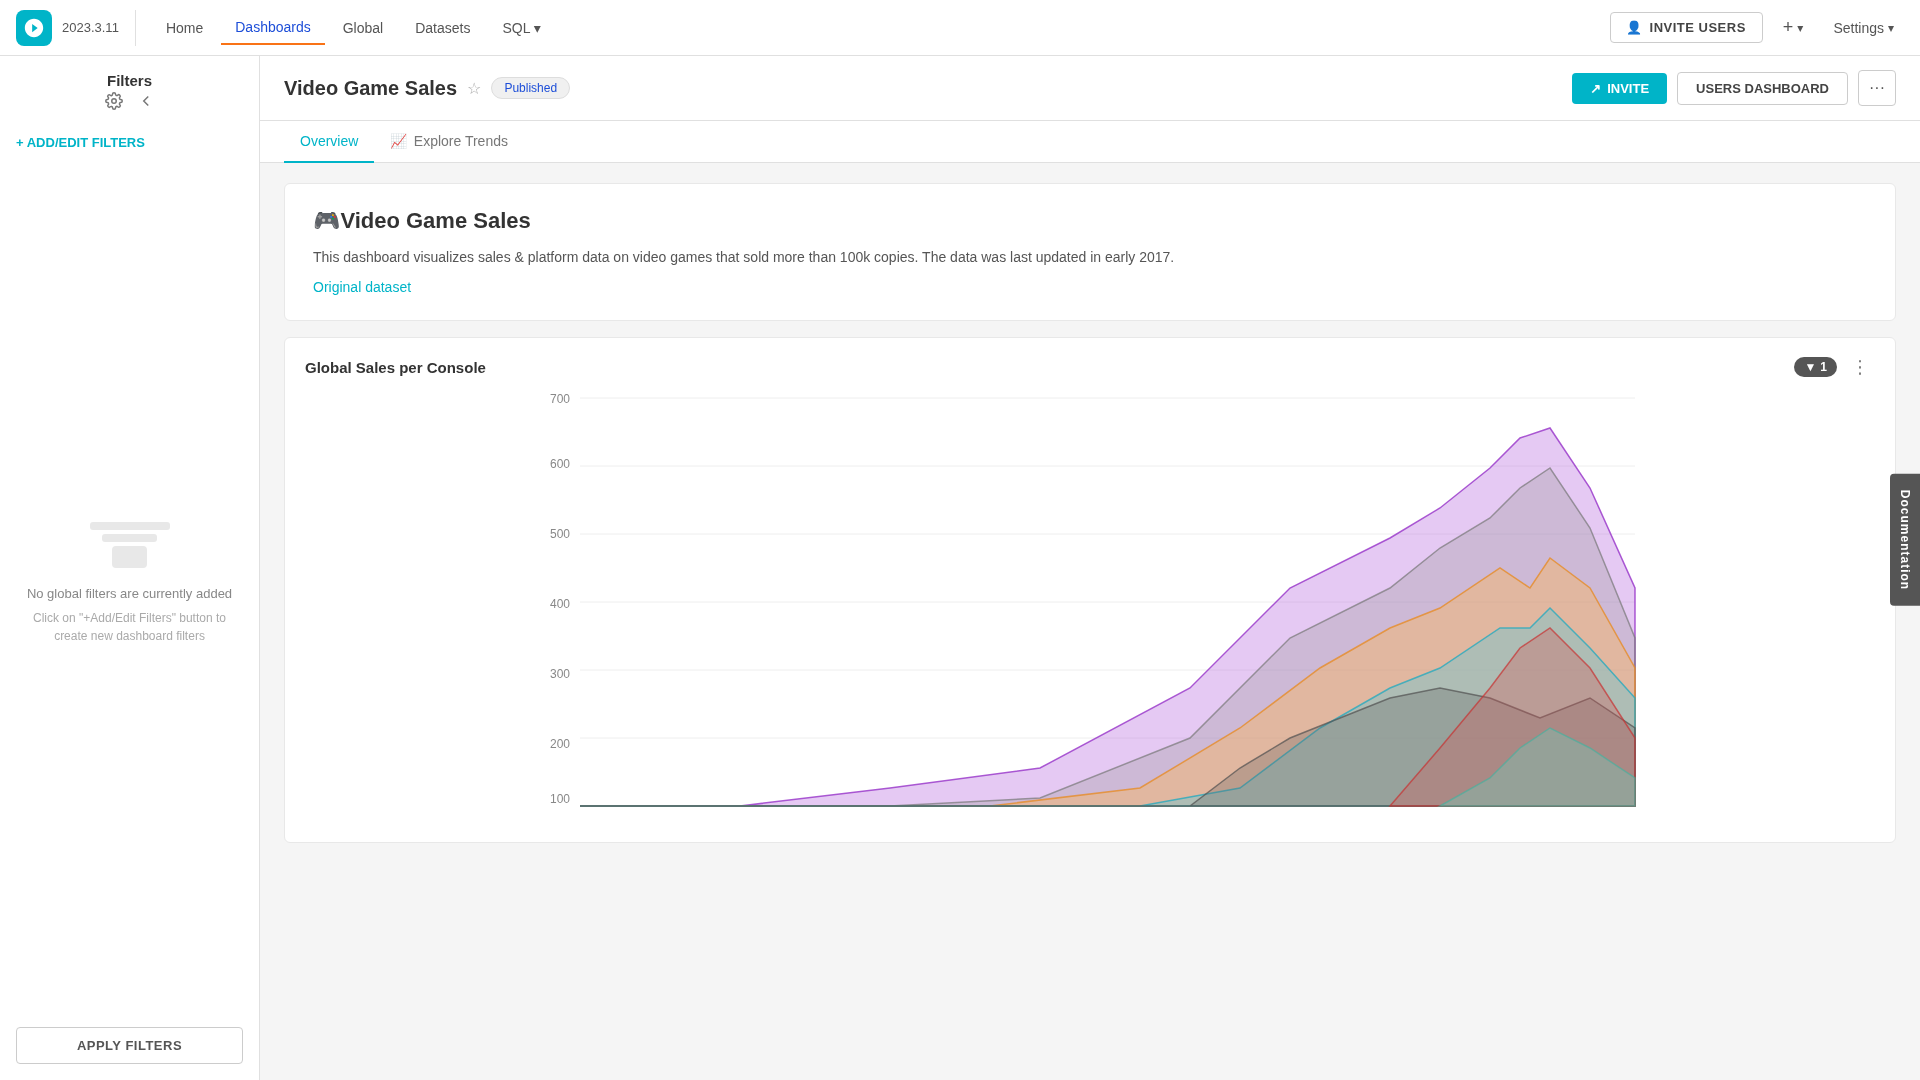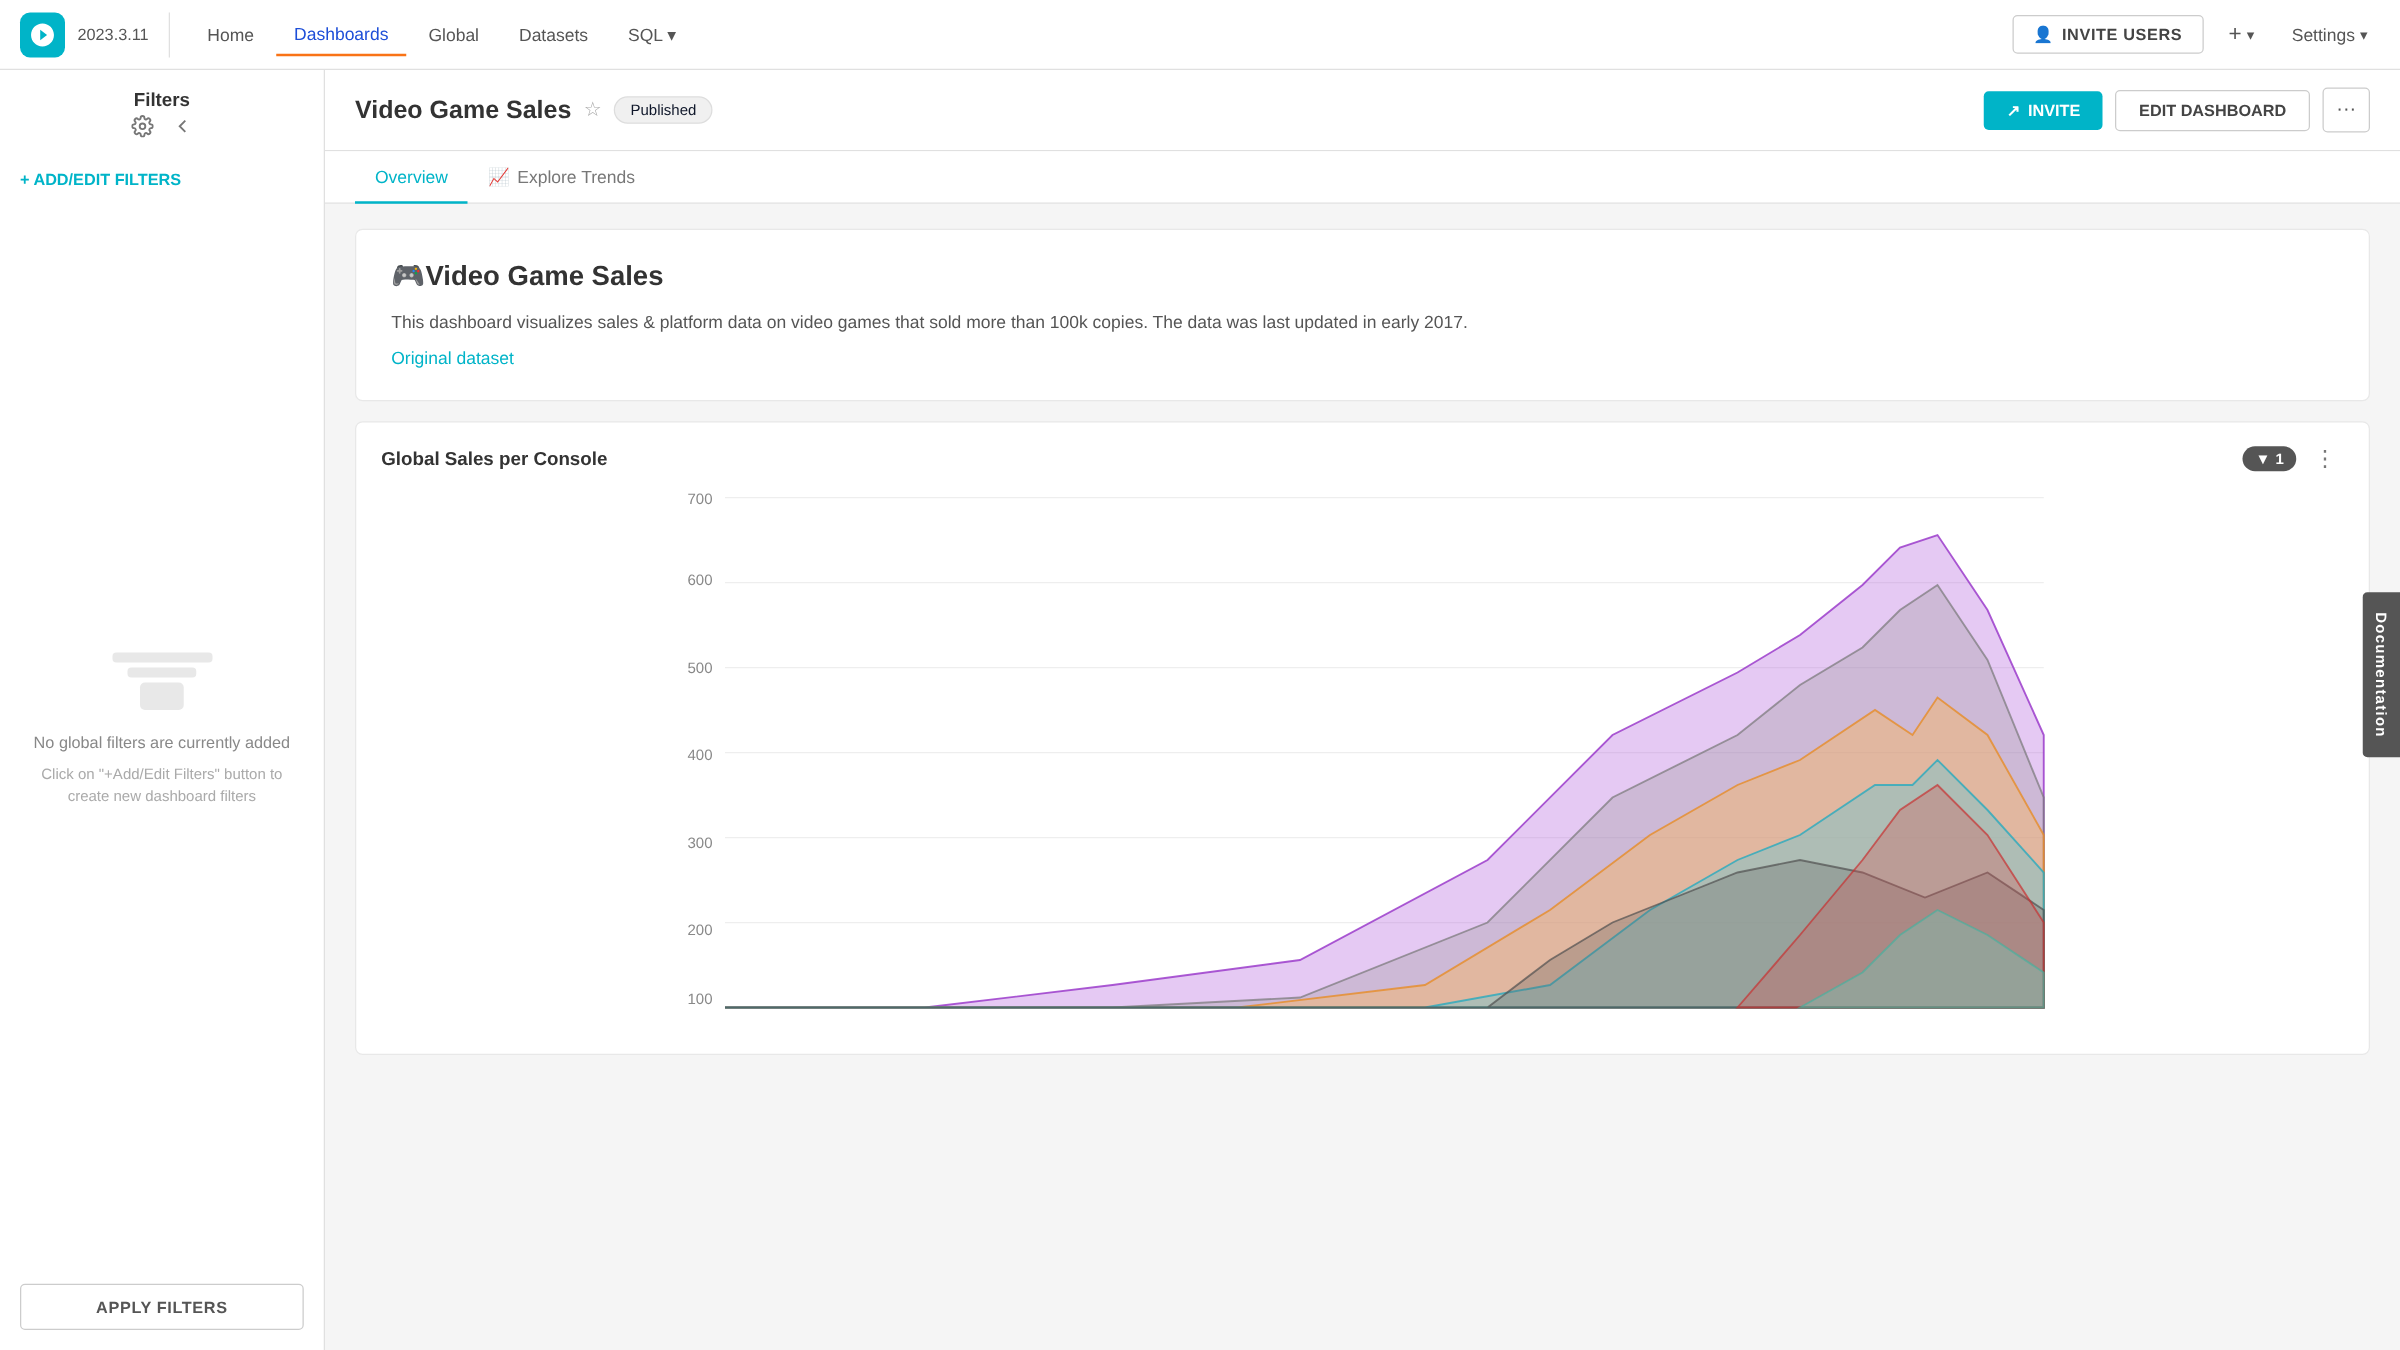--- a/index.html
+++ b/index.html
@@ -105,21 +105,21 @@
     
     .dash-header {
       display: flex; align-items: center; justify-content: space-between;
       padding: 14px 24px; background: #fff; border-bottom: 1px solid #e0e0e0;
     }
     .dash-title-area { display: flex; align-items: center; gap: 10px; }
     .dash-title { font-size: 20px; font-weight: 600; color: #333; }
     .star-icon { color: #aaa; font-size: 16px; cursor: pointer; }
     .published-badge {
       background: #f0f0f0; border: 1px solid #ddd; border-radius: 20px;
-      padding: 3px 12px; font-size: 12px; color: #0f172a; font-weight: 500;
+      padding: 3px 12px; font-size: 12px; color: #1d4ed8; font-weight: 500;
     }
     .dash-actions { display: flex; align-items: center; gap: 10px; }
     .share-btn {
       display: flex; align-items: center; gap: 6px;
       background: #00b4c8; color: white; border: none;
       padding: 8px 18px; border-radius: 4px; font-size: 13px;
       font-weight: 600; cursor: pointer;
     }
     .edit-dash-btn {
       background: transparent; border: 1.5px solid #ccc;
@@ -268,21 +268,21 @@
       <div class="dash-title-area">
         <h1 class="dash-title">Video Game Sales</h1>
         <span class="star-icon">☆</span>
         <span class="published-badge">Published</span>
       </div>
       <div class="dash-actions">
         <button class="share-btn">
           <span>↗</span>
           <span>INVITE</span>
         </button>
-        <button class="edit-dash-btn">EDIT DASHBOARD</button>
+        <button class="edit-dash-btn">USERS DASHBOARD</button>
         <button class="more-btn">···</button>
       </div>
     </div>
 
     <div class="dash-tabs">
       <div class="tab active">Overview</div>
       <div class="tab">
         <span>📈</span>
         <span>Explore Trends</span>
       </div>

